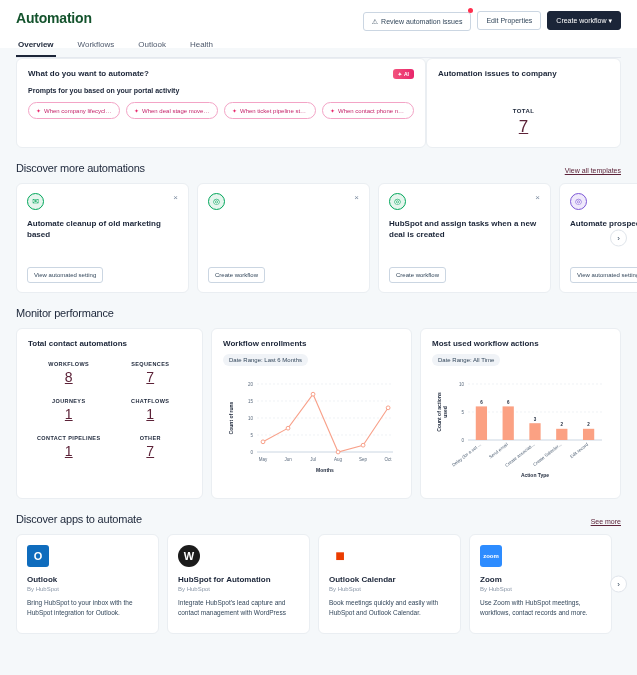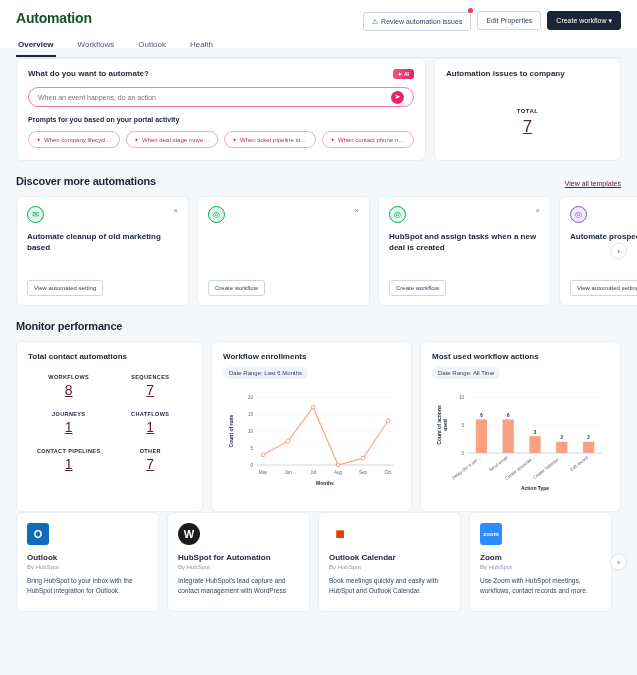--- a/index.html
+++ b/index.html
@@ -32,21 +32,21 @@
     border-radius: 50%; background: #ff2f4e;
   }
   .warn-ico { font-size: 7px; margin-right: 3px; }
   .tabs { display: flex; gap: 20px; margin-top: 9px; border-bottom: 1px solid #e5e9ef; text-align: center; }
   .tab { font-size: 8px; padding: 0 2px 6px 2px; color: #4f5a6d; cursor: pointer; white-space: nowrap; }
   .tab.active { color: #1b2538; font-weight: bold; border-bottom: 2px solid #1b2538; }
 
   .content { padding: 10px 16px 0 16px; }
   .card { background:#fff; border:1px solid #eaeef2; border-radius:6px; }
 
-  .row-top { display: flex; gap: 8px; }
+  .row-top { display: flex; }
   .card-automate { flex: 1 1 auto; padding: 10px 11px 12px 11px; position: relative; }
   .card-issues { width: 199px; padding: 10px 11px; text-align: center; }
   .card-h { font-size: 8px; font-weight: bold; color: #1b2538; }
   .ai-badge {
     position: absolute; top: 10px; right: 11px;
     background: linear-gradient(90deg,#f2547d,#e8256b);
     color:#fff; font-size:5px; font-weight:bold; border-radius:3px;
     padding:2px 5px; display:flex; align-items:center; gap:2px;
   }
   .ai-spark { font-size: 5px; }
@@ -70,21 +70,21 @@
     border: 1px solid #f3a4c6; border-radius: 20px; color: #c4236a;
     font-size: 6px; padding: 4px 7px; display:flex; align-items:center; gap:3px;
     white-space: nowrap; overflow:hidden; cursor: pointer; max-width: 92px;
   }
   .chip-spark { color:#e8256b; font-size:6px; }
   .chip-txt { overflow:hidden; text-overflow: ellipsis; white-space: nowrap; }
   .total-lbl { font-size: 6px; font-weight: bold; letter-spacing: .4px; color:#1b2538; margin-top: 30px; }
   .total-val { font-size: 17px; color:#5c2238; margin-top: 3px; text-decoration: underline; cursor: pointer; }
 
   .sec-head { display:flex; align-items:flex-end; justify-content: space-between; margin: 14px 0 9px 0; }
-  .sec-title { font-size: 11px; font-weight: bold; color:#1b2538; letter-spacing:-0.2px;}
+  .sec-title { font-size: 11px; font-weight: normal; color:#1b2538; letter-spacing:-0.2px;}
   .sec-link { font-size: 7px; color:#5c2238; text-decoration: underline; cursor: pointer; }
 
   .carousel { display:flex; gap:8px; position: relative; }
   .tcard { width: 173px; min-width:173px; height: 110px; padding: 9px 10px; position: relative; flex-shrink:0; }
   .tcard:last-child { width: 110px; min-width:110px; overflow: hidden; }
   .tico { width: 17px; height:17px; border-radius:50%; display:flex; align-items:center; justify-content:center; font-size:8px; }
   .tico.green { background:#e5f5ed; color:#00a65a; border:1px solid #00a65a;}
   .tico.purple { background:#efe9fb; color:#7c57d6; border:1px solid #7c57d6;}
   .tclose { position:absolute; top:9px; right:10px; font-size:8px; color:#7c8ca0; cursor:pointer; }
   .ttitle { font-size: 8px; font-weight:bold; color:#1b2538; margin-top:9px; line-height:1.35; }
@@ -147,24 +147,20 @@
 </div>
 
 <div class="content">
 
   <div class="row-top">
     <div class="card card-automate">
       <div class="card-h">What do you want to automate?</div>
       <div class="ai-badge">
         <span class="ai-spark">✦</span>
         <span>AI</span>
-      </div>
-      <div class="prompt-input">
-        <input placeholder="When an event happens, do an action" style="">
-        <div class="send-btn">➤</div>
       </div>
       <div class="prompts-label">Prompts for you based on your portal activity</div>
       <div class="chips">
         <div class="chip">
           <span class="chip-spark">✦</span>
           <span class="chip-txt">When company lifecycle ...</span>
         </div>
         <div class="chip">
           <span class="chip-spark">✦</span>
           <span class="chip-txt">When deal stage moves t...</span>
@@ -311,20 +307,24 @@
             <rect x="150.97199999999998" y="54.8" width="11.256" height="11.200000000000003" fill="#fba183"></rect>
             <text x="156.6" y="52.3" text-anchor="middle" class="bar-lbl">2</text>
             <text x="156.6" y="71" class="axis-txt" text-anchor="end" transform="rotate(-38 156.6 71)">Edit record</text>
             <text x="103" y="103" text-anchor="middle" class="axis-title">Action Type</text>
             <text x="11" y="38" text-anchor="middle" class="axis-title" transform="rotate(-90 11 38)"><tspan x="11" dy="-2">Count of actions</tspan><tspan x="11" dy="6">used</tspan></text>
           </svg>
       </div>
     </div>
   </div>
 
+  <div class="sec-head">
+    <div class="sec-title">Discover apps to automate</div>
+    <div class="sec-link">See more</div>
+  </div>
   <div class="apps-row">
     <div class="card app-card">
       <div class="app-ico" style="background:#0f6cbd;color:#fff">O</div>
       <div class="app-name">Outlook</div>
       <div class="app-by">By HubSpot</div>
       <div class="app-desc">Bring HubSpot to your inbox with the HubSpot integration for Outlook.</div>
     </div>
     <div class="card app-card">
       <div class="app-ico" style="background:#1b1b1b;color:#fff;border-radius:50%">W</div>
       <div class="app-name">HubSpot for Automation</div>

